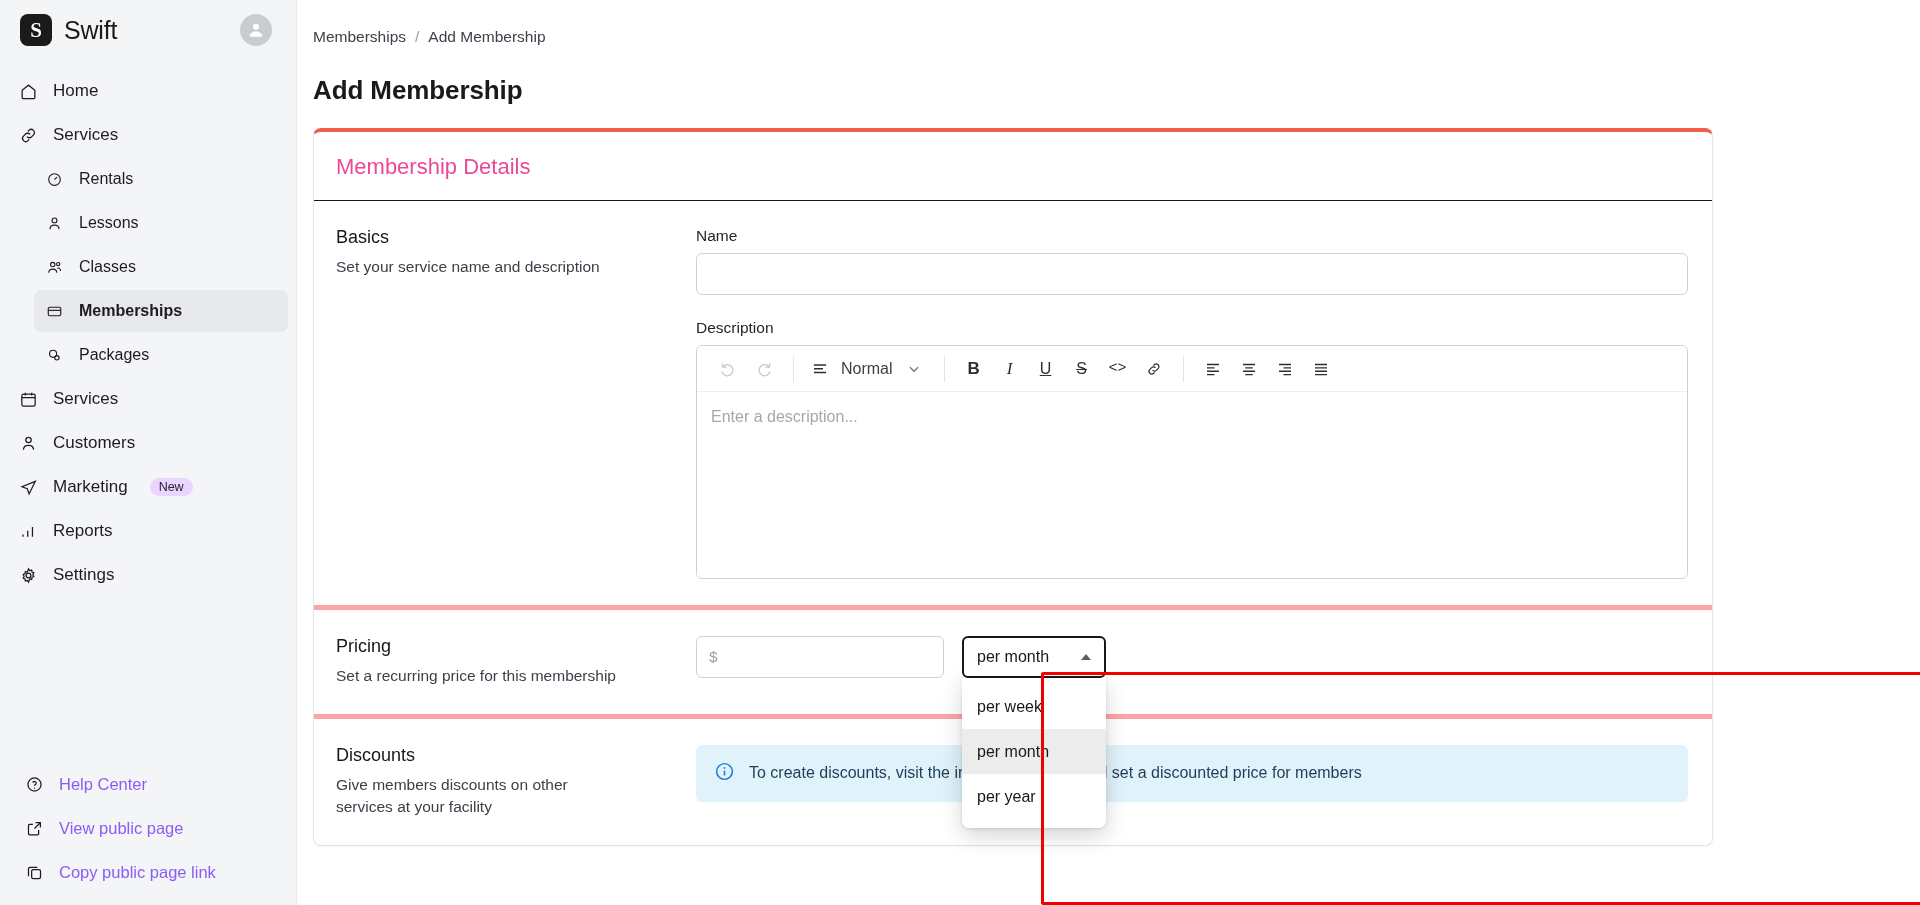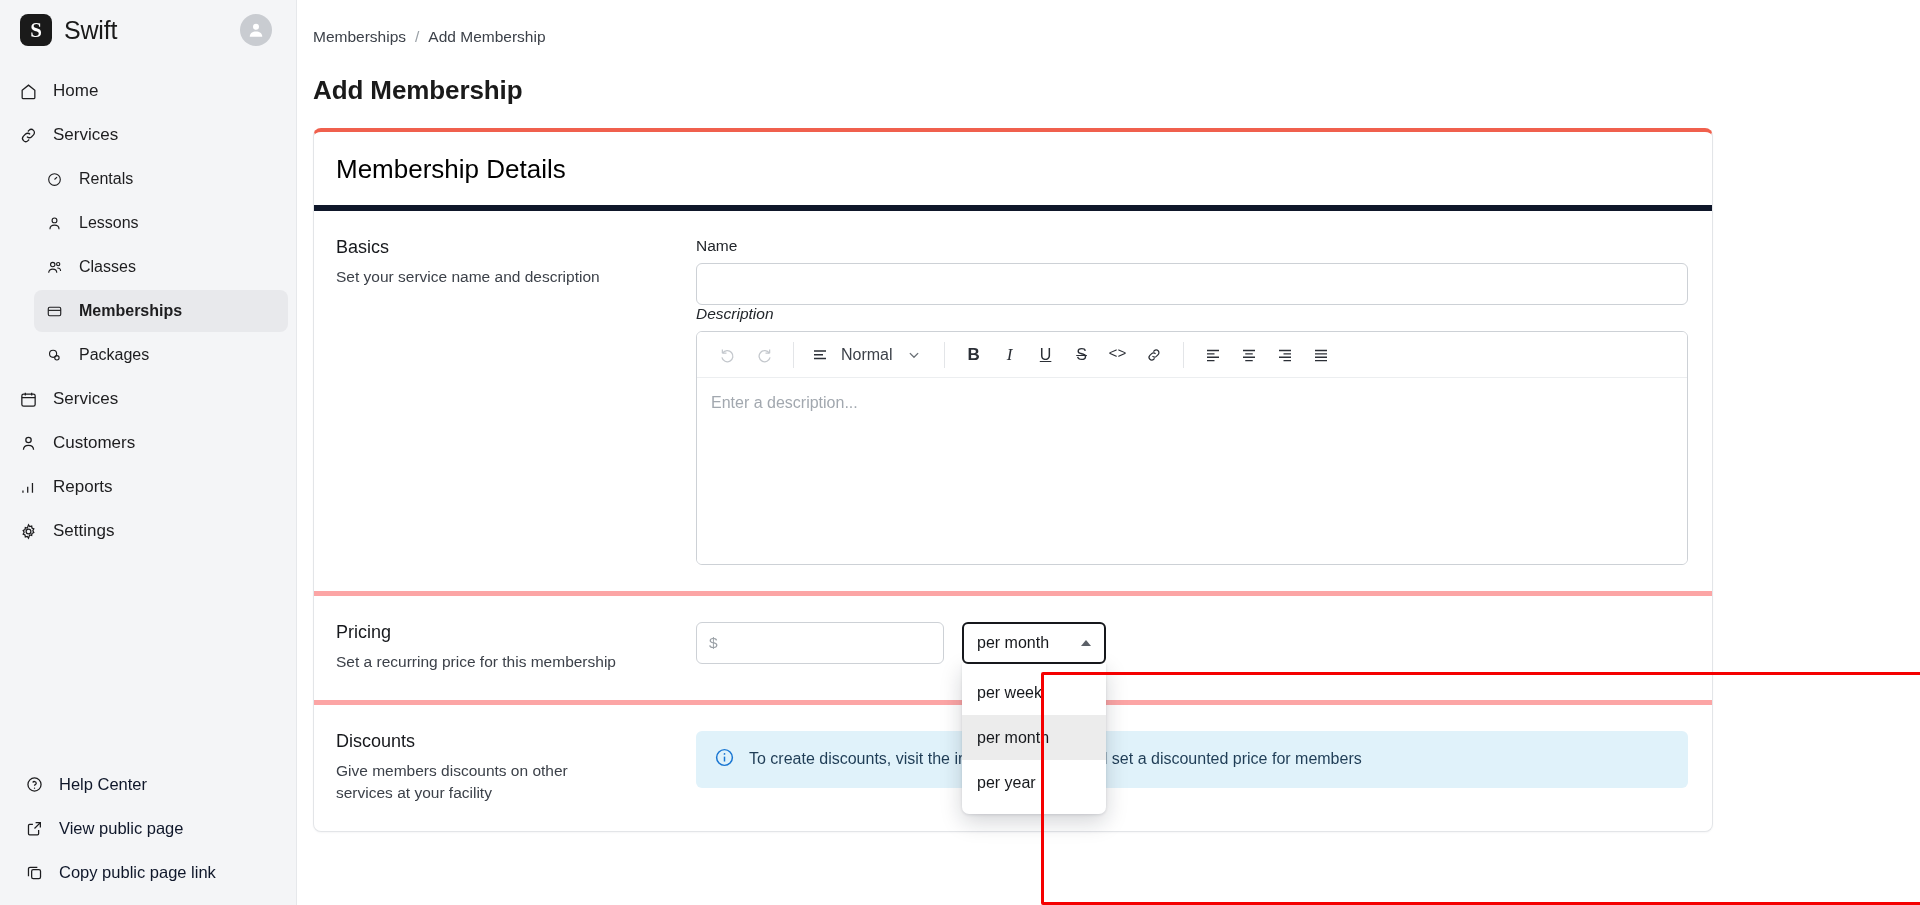--- a/index.html
+++ b/index.html
@@ -50,21 +50,21 @@
   .nav-item .ic { width: 21px; height: 21px; display:flex; align-items:center; justify-content:center; flex:none; }
   .nav-item .ic svg { width: 19px; height: 19px; stroke: #1d1d1f; fill: none; stroke-width: 1.6; }
   .nav-item.sub { margin-left: 26px; font-size: 16px; }
   .nav-item.sub .ic svg { width: 17px; height: 17px; }
   .nav-item.active { background: #e8e9ec; font-weight: 700; }
   .badge-new {
     background: #e9d5ff; color: #2b2030; font-size: 12.5px;
     padding: 2px 9px; border-radius: 11px; margin-left: 8px; font-weight: 400;
   }
   .sb-bottom { padding: 0 14px 10px 14px; }
-  .sb-bottom .nav-item { font-size: 16.5px; color: #0f172a; }
+  .sb-bottom .nav-item { font-size: 16.5px; color: #8b5cf6; }
 
   
   .main { flex: 1; height: 905px; overflow: hidden; background: #fff; position: relative; }
   .crumbs {
     display: flex; align-items: center; gap: 9px;
     font-size: 15.5px; color: #3c4149; padding: 28px 0 0 16px;
   }
   .crumbs .sep { color: #9aa0a6; }
   .crumb-link { cursor: pointer; }
   .page-title {
@@ -73,22 +73,22 @@
 
   .card {
     margin: 22px 0 0 16px; width: 1400px;
     border: 1px solid #e3e5e8; border-radius: 8px;
     border-top: 4px solid #f0604d;
     background: #fff; overflow: visible;
     box-shadow: 0 1px 2px rgba(16,24,40,.04);
   }
   .card-head {
     padding: 22px 24px 20px 22px;
-    border-bottom: 6px solid #0f172a;
-    font-size: 26px; color: #000000;
+    border-bottom: 1px solid #0f172a;
+    font-size: 22px; color: #ec4899;
   }
 
   .row {
     display: flex; padding: 26px 24px 26px 22px;
     border-bottom: 5px solid #fca5a5;
   }
   .row:last-child { border-bottom: none; }
   .row-left { width: 360px; min-width: 360px; padding-right: 20px; }
   .row-title { font-size: 18px; color: #16181c; margin-bottom: 8px; }
   .row-sub { font-size: 15.5px; color: #3c4149; line-height: 1.45; }
@@ -265,20 +265,29 @@
       <div class="nav-item">
         <span class="ic">
             <svg viewBox="0 0 24 24">
               <circle cx="12" cy="7.6" r="3.4"></circle>
               <path d="M5.6 20c0-3.6 2.9-5.7 6.4-5.7s6.4 2.1 6.4 5.7"></path>
             </svg>
           </span>
         <span>Customers</span>
       </div>
 
+      <div class="nav-item">
+        <span class="ic">
+            <svg viewBox="0 0 24 24">
+              <path d="M20.6 4.2 3.8 11.1l6.6 2.4 2.4 6.6z"></path>
+            </svg>
+          </span>
+        <span>Marketing</span>
+        <span class="badge-new">New</span>
+      </div>
 
       <div class="nav-item">
         <span class="ic">
             <svg viewBox="0 0 24 24" stroke-width="2">
               <path d="M5 18.6v-2.8M11 18.6v-7.4M17 18.6V6.4"></path>
             </svg>
           </span>
         <span>Reports</span>
       </div>
 
@@ -340,21 +349,21 @@
 
       <div class="row">
         <div class="row-left">
           <div class="row-title">Basics</div>
           <div class="row-sub">Set your service name and description</div>
         </div>
         <div class="row-right">
           <div class="field-label">Name</div>
           <input class="text-input" type="text" placeholder="" style="">
 
-          <div class="field-label" style="font-style:italic;">Description</div>
+          <div class="field-label" style="margin-top:24px;">Description</div>
           <div class="editor">
             <div class="editor-toolbar">
               <div class="tb-btn dim">
                 <svg viewBox="0 0 24 24" fill="none" stroke="currentColor" stroke-width="1.7">
                     <path d="M4.5 9.5h5.5M4.5 9.5V4.5"></path>
                     <path d="M4.9 9.6a7.4 7.4 0 1 1-1 5.6"></path>
                   </svg>
               </div>
               <div class="tb-btn dim">
                 <svg viewBox="0 0 24 24" fill="none" stroke="currentColor" stroke-width="1.7">

